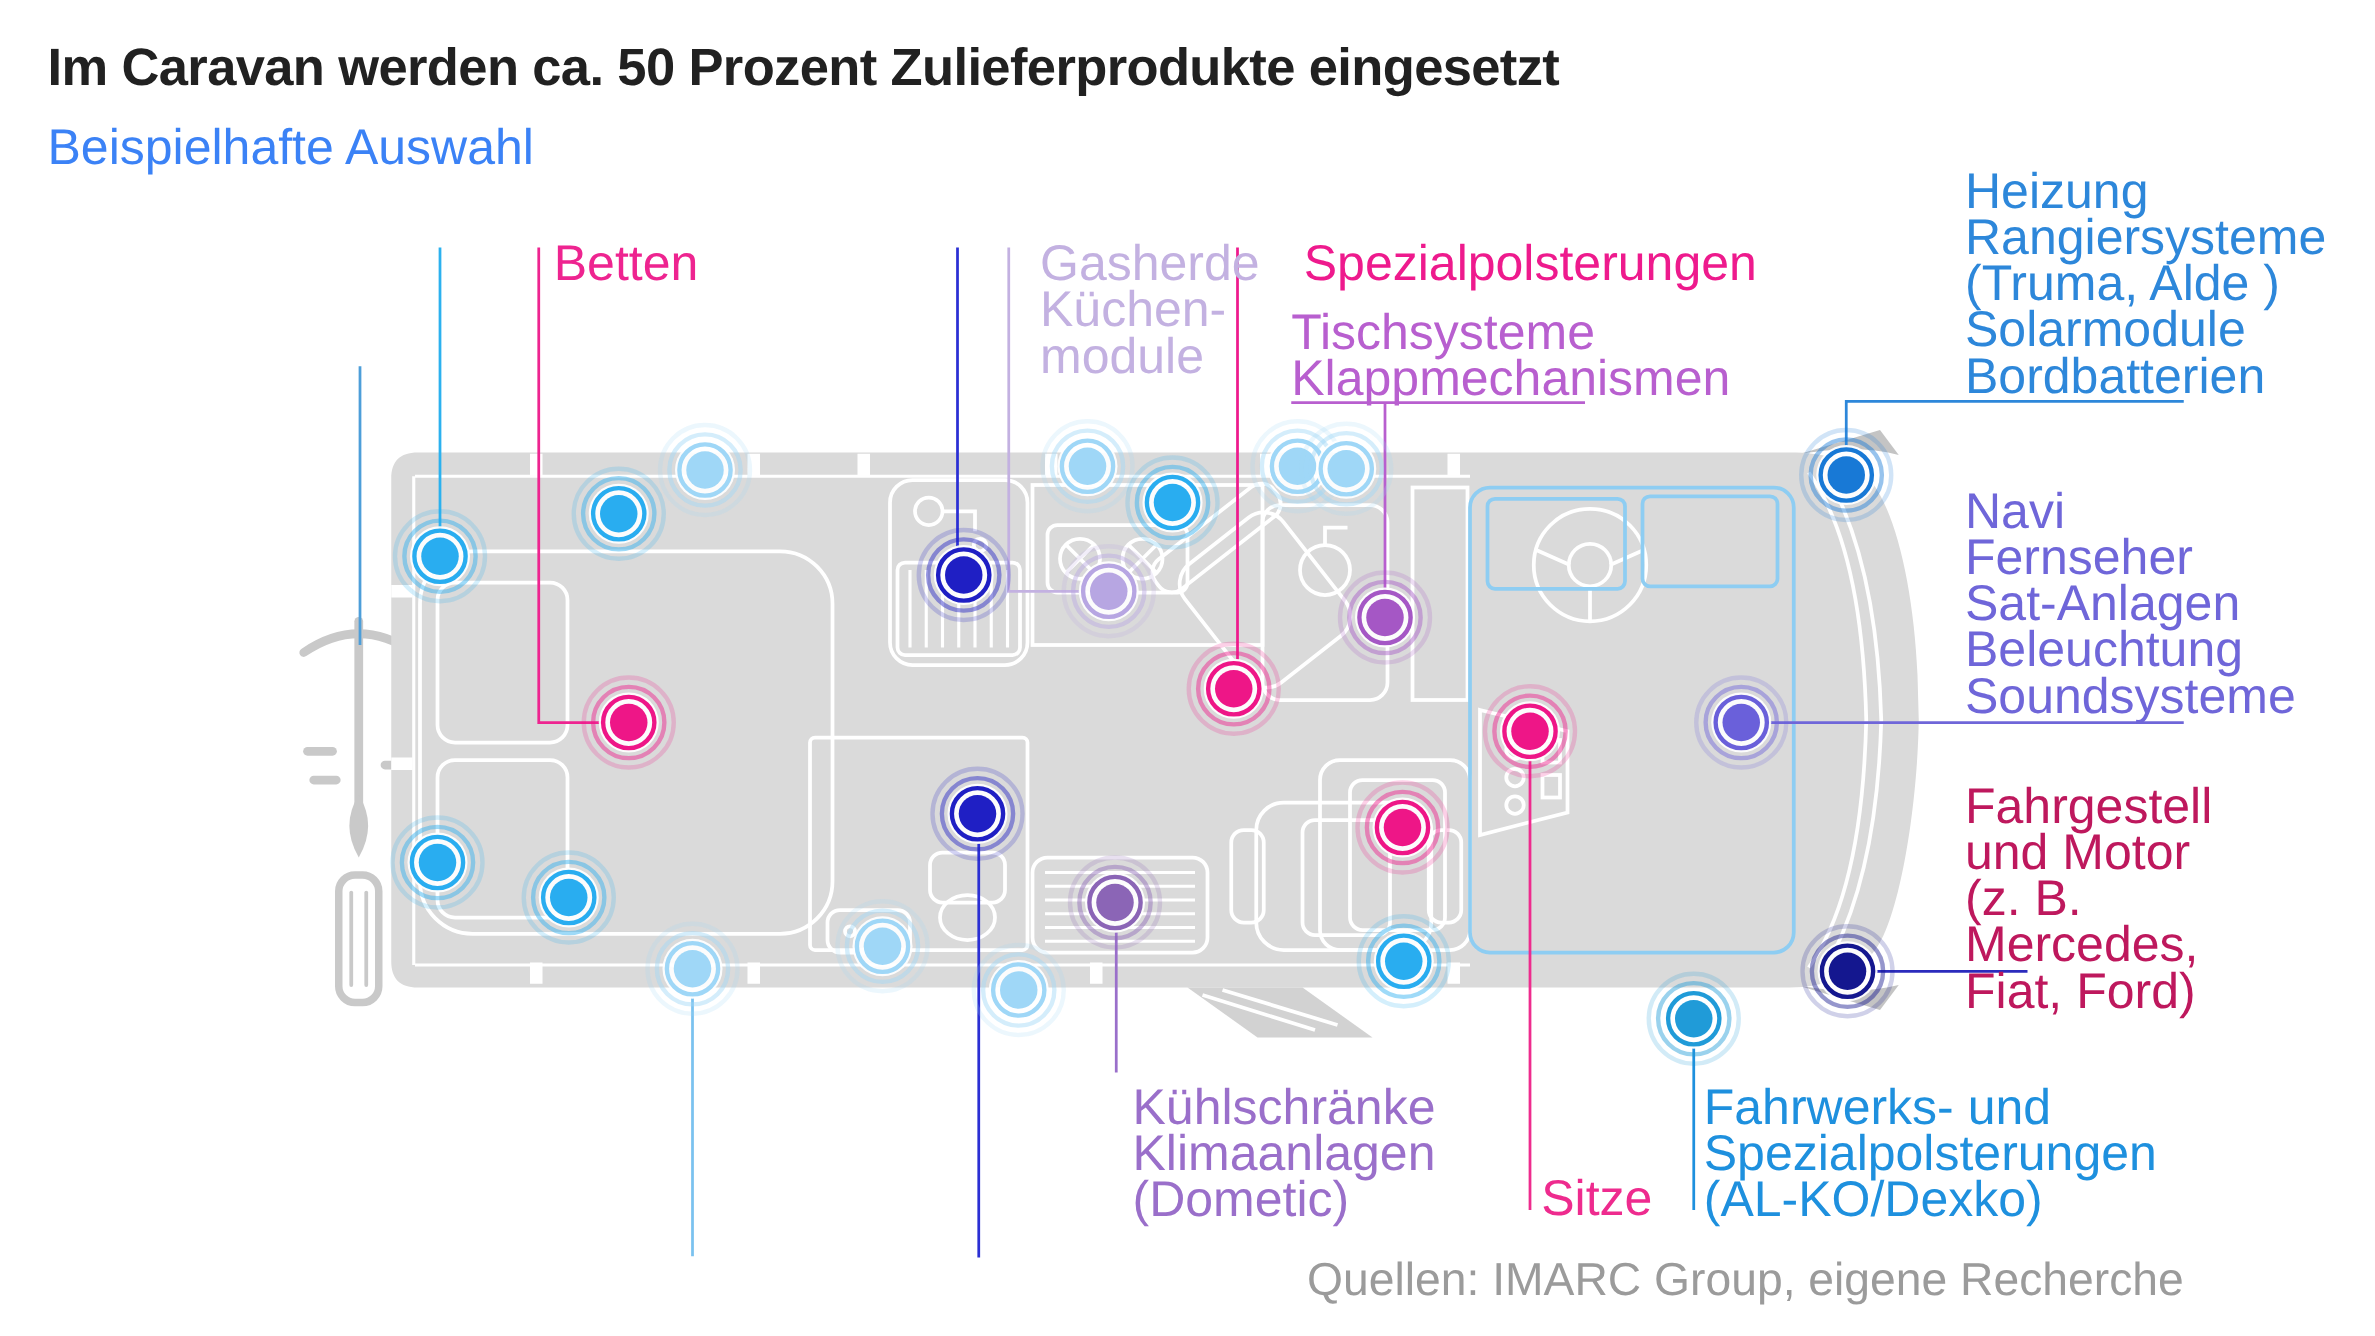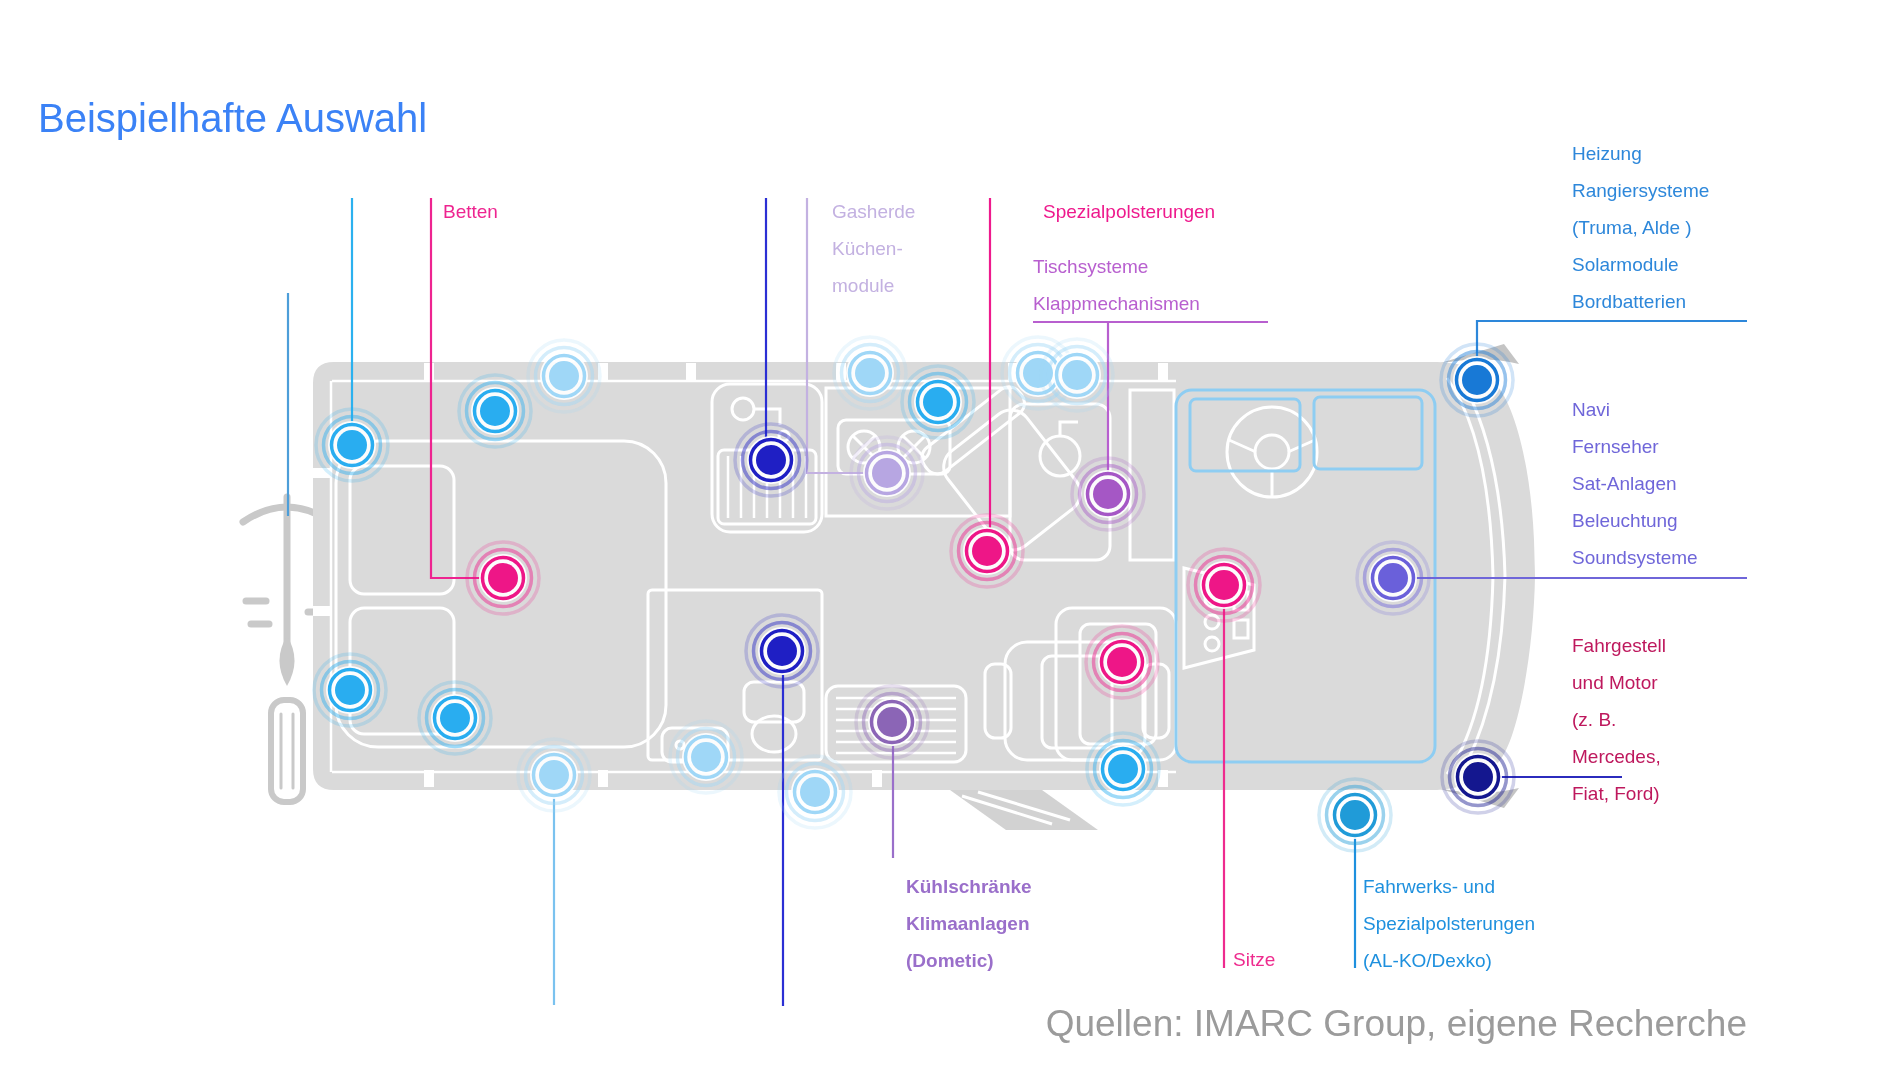--- a/index.html
+++ b/index.html
@@ -2,21 +2,21 @@
 <html><head>
 <meta charset="utf-8">
 <style>
   html,body{margin:0;padding:0;background:#fff;}
   .stage{position:relative;width:1900px;height:1069px;background:#fff;overflow:hidden;
          font-family:"Liberation Sans",sans-serif;}
   .title{position:absolute;left:38px;top:30px;font-size:42px;font-weight:bold;color:#212121;letter-spacing:-0.5px;}
   .subtitle{position:absolute;left:38px;top:96px;font-size:40px;color:#3b82f6;}
   .source{position:absolute;right:153px;top:1003px;font-size:37px;color:#9b9b9b;margin-left:36px;}
   .layer{position:absolute;left:0;top:0;}
-  .marker-label{position:absolute;font-size:19px;line-height:37px;white-space:pre-line;}
+  .marker-label{position:absolute;font-size:40px;line-height:37px;white-space:pre-line;}
 </style>
 </head>
 <body>
 
 <div class="stage">
 
   <svg class="layer" width="1900" height="1069" viewBox="0 0 1900 1069">
 
     <g stroke="#c9c9c9" fill="none" stroke-width="7" stroke-linecap="round">
       <path d="M243,522 Q287,492 331,522"></path>
@@ -368,24 +368,25 @@
 Bordbatterien</div>
       <div class="marker-label" style="color: rgb(111, 102, 217); top: 391px; left: 1572px;">Navi
 Fernseher
 Sat-Anlagen
 Beleuchtung
 Soundsysteme</div>
       <div class="marker-label" style="color: #be185d; top: 627px; left: 1572px;">Fahrgestell
 und Motor
 (z. B. Mercedes,
 Fiat, Ford)</div>
-      <div class="marker-label" style="color: rgb(154, 111, 202); top: 868px; left: 906px; font-weight: bold;">Kühlschränke
+      <div class="marker-label" style="color: rgb(154, 111, 202); top: 868px; left: 906px;">Kühlschränke
 Klimaanlagen
 (Dometic)</div>
       <div class="marker-label" style="color: rgb(238, 43, 142); top: 941px; left: 1233px; text-align: right;">Sitze</div>
       <div class="marker-label" style="color: rgb(30, 144, 222); top: 868px; left: 1363px;">Fahrwerks- und
 Spezialpolsterungen
 (AL-KO/Dexko)</div>
     </div>
 
+  <div class="title">Im Caravan werden ca. 50 Prozent Zulieferprodukte eingesetzt</div>
   <div class="subtitle">Beispielhafte Auswahl</div>
   <div class="source">Quellen: IMARC Group, eigene Recherche</div>
 </div>
 
 </body></html>

